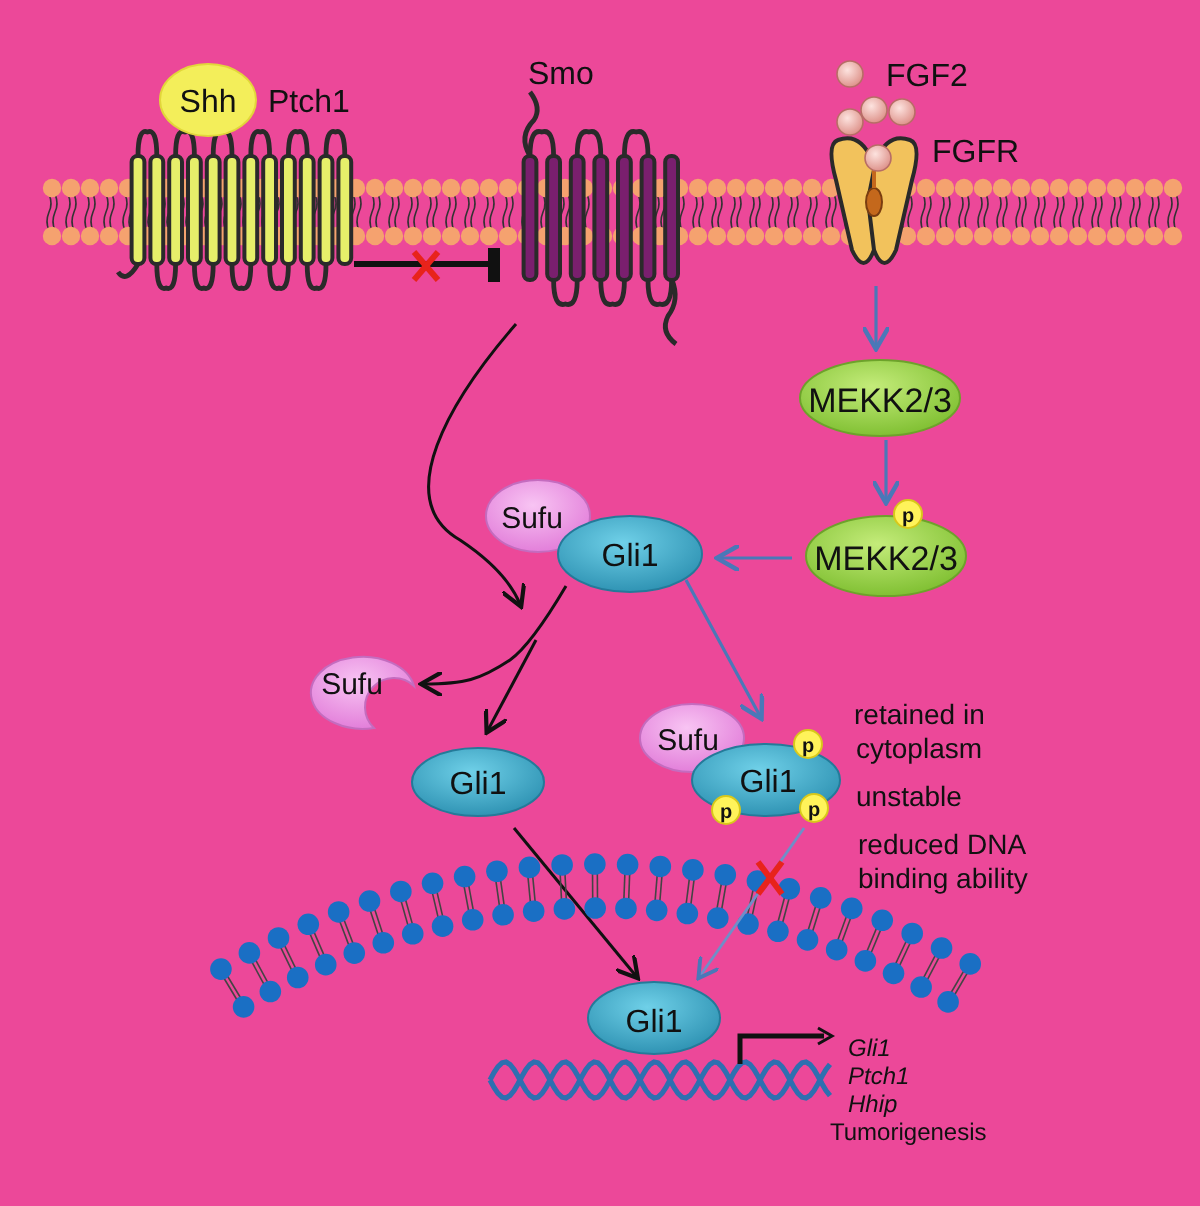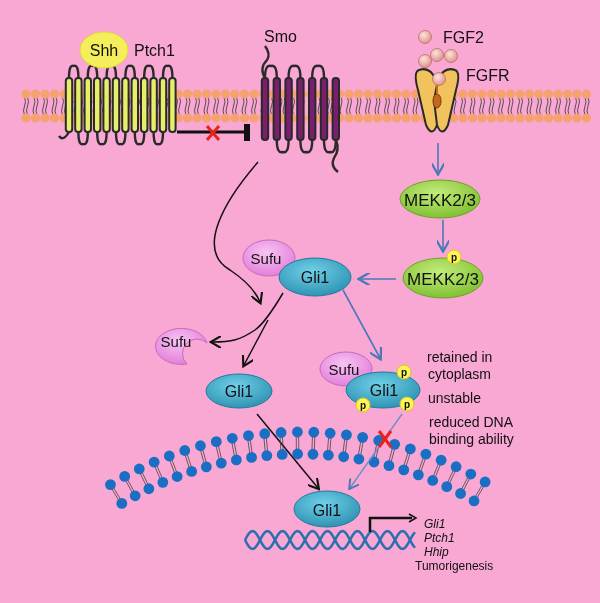--- a/index.html
+++ b/index.html
@@ -1,16 +1,16 @@
 <!DOCTYPE html>
 <html><head>
 <meta charset="utf-8">
 <style>
   html, body { margin:0; padding:0; background:#ffffff; }
-  #stage { position:relative; width:600px; height:603px; overflow:hidden; background:#f9a8d4; }
+  #stage { position:relative; width:600px; height:603px; overflow:hidden; background:#ec4899; }
   svg { position:absolute; left:0; top:0; }
   .lbl { font-family:"Liberation Sans", sans-serif; fill:#111; }
   .it { font-style:italic; }
 </style>
 </head>
 <body>
 
 <div id="stage">
 <svg width="600" height="603" viewBox="0 0 600 603" xmlns="http://www.w3.org/2000/svg">
   <defs>

